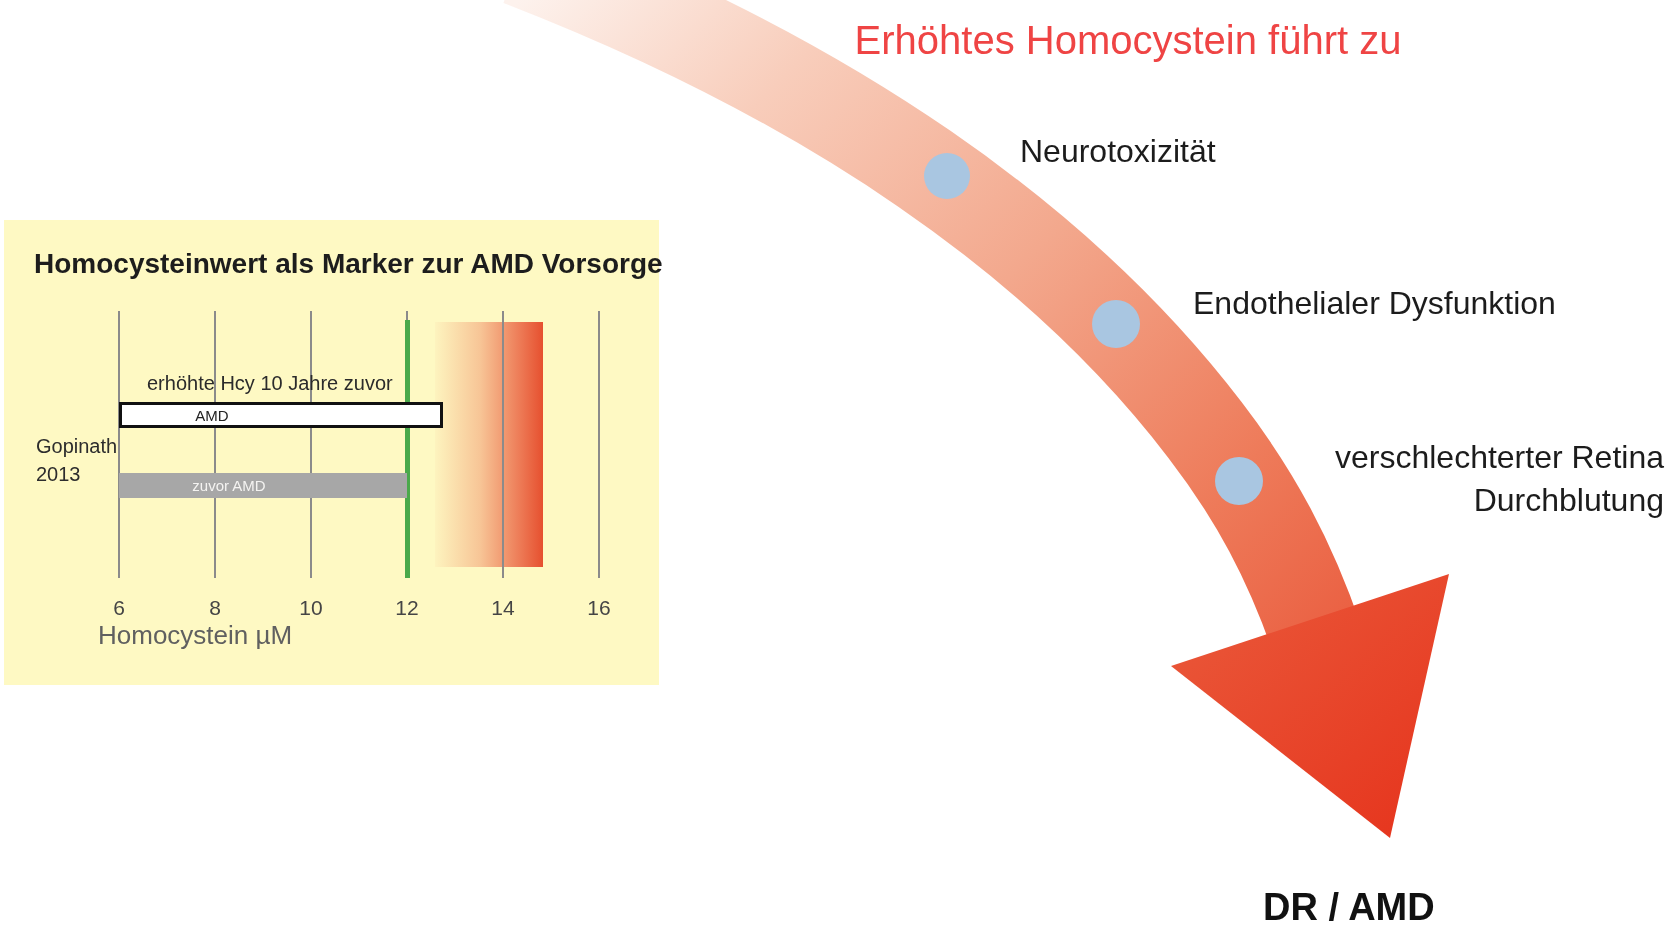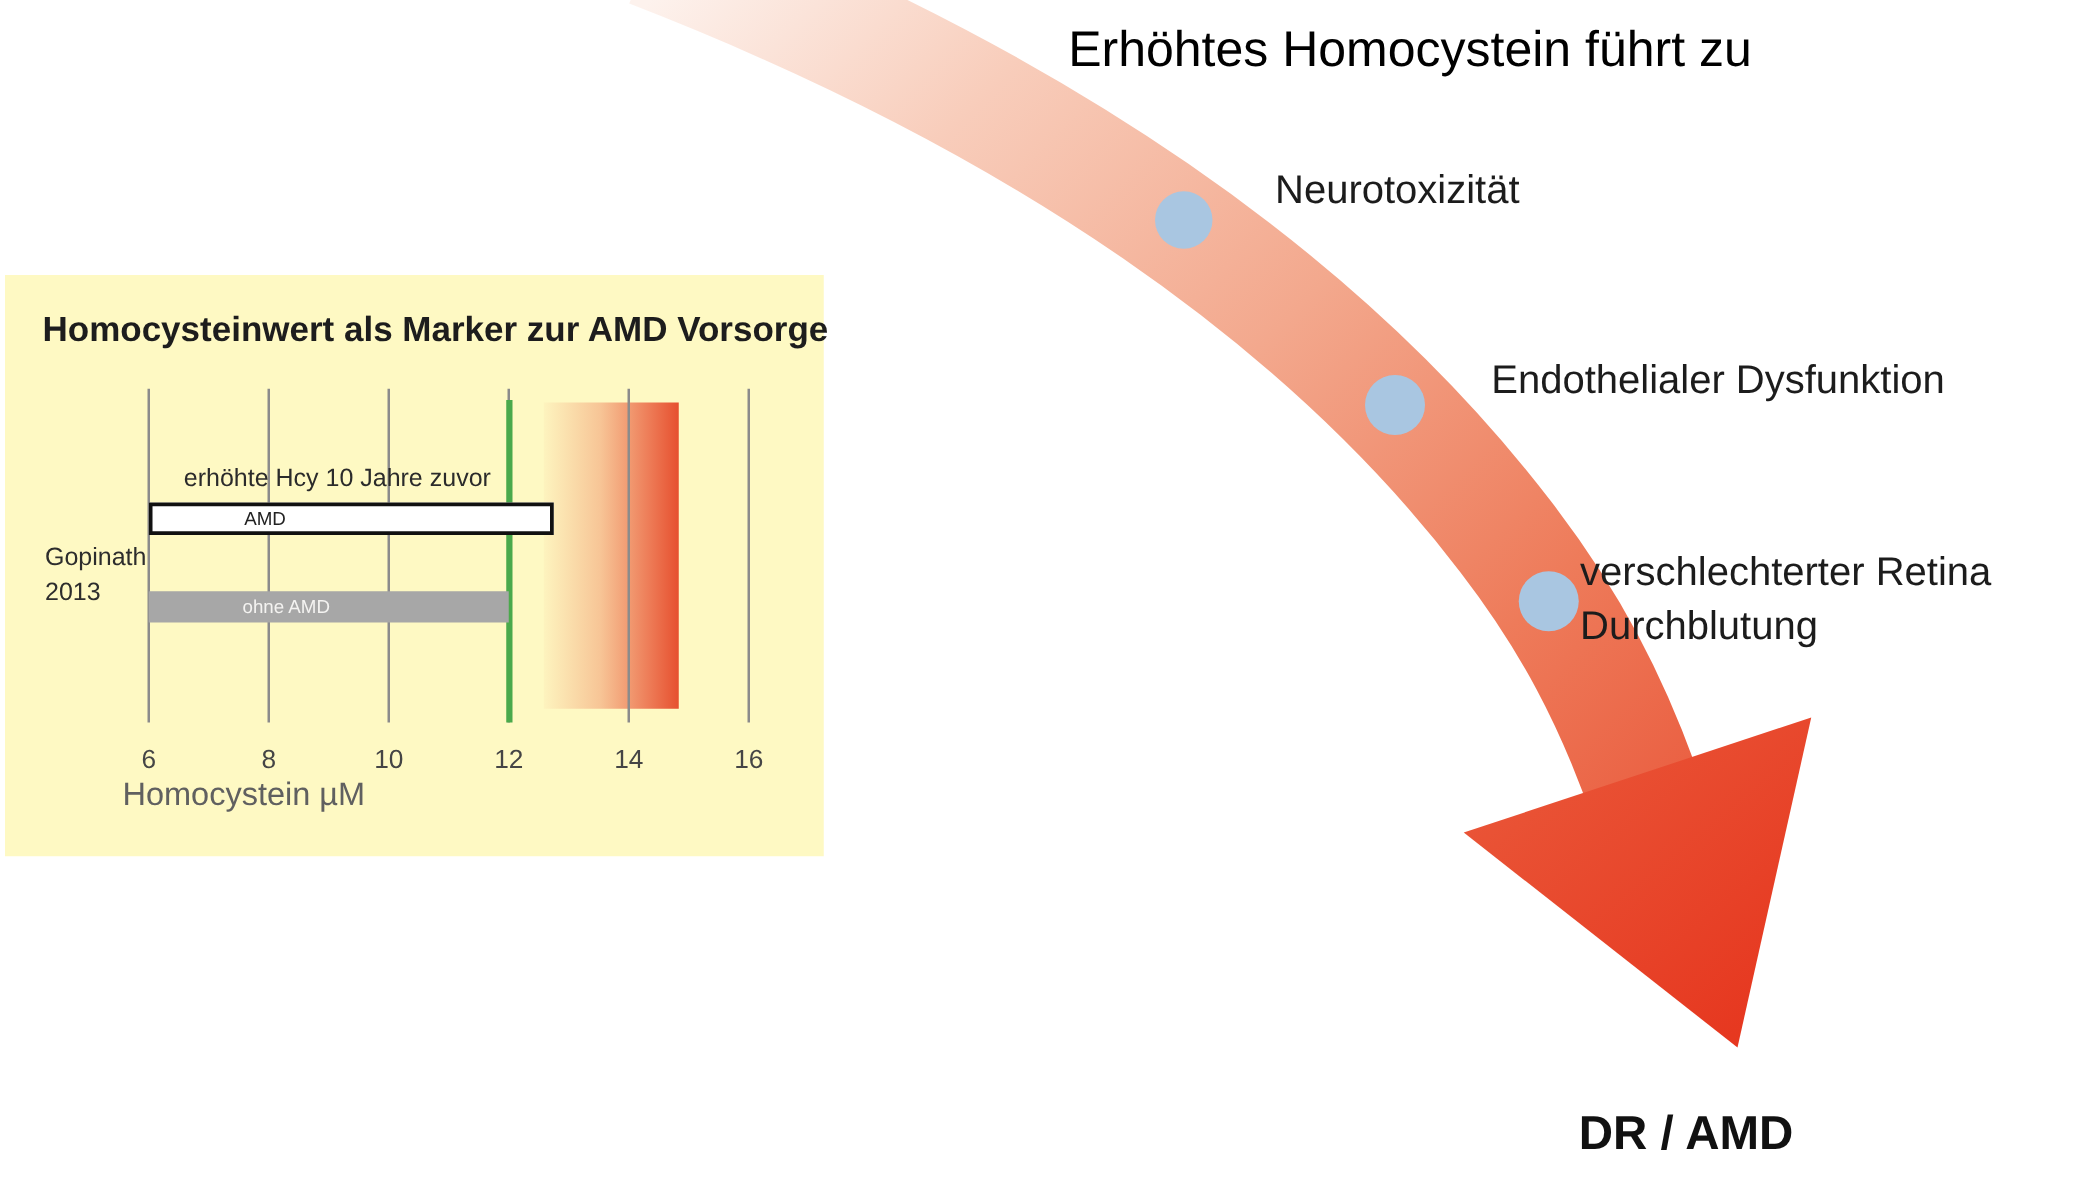--- a/index.html
+++ b/index.html
@@ -4,25 +4,25 @@
 <style>
   html,body{margin:0;padding:0;background:#ffffff;}
   #canvas{
     position:relative;width:1666px;height:943px;background:#ffffff;overflow:hidden;
     font-family:"Liberation Sans","DejaVu Sans",sans-serif;color:#222;
   }
   #arrow-svg{position:absolute;left:0;top:0;z-index:1;}
   .overlay-text{position:absolute;z-index:2;}
 
   
-  .diagram-title{left:828px;top:18px;width:600px;text-align:center;font-size:40px;color:#000000;}
+  .diagram-title{left:828px;top:18px;width:600px;text-align:center;font-size:40px;color:#ef4444;}
   .step-label{font-size:32px;color:#1c1c1c;white-space:nowrap;}
   .step-1{left:1020px;top:133px;}
   .step-2{left:1193px;top:285px;}
-  .step-3{left:1264px;top:436px;width:400px;text-align:left;line-height:43px;white-space:normal;}
+  .step-3{left:1264px;top:436px;width:400px;text-align:right;line-height:43px;white-space:normal;}
   .outcome-label{left:1263px;top:886px;width:200px;text-align:left;font-size:38px;font-weight:700;color:#111;}
 
   
   #chart-panel{
     position:absolute;left:4px;top:220px;width:655px;height:465px;
     background:#fef9c3;z-index:2;
   }
   .chart-title{position:absolute;left:30px;top:28px;font-size:28px;font-weight:600;color:#1d1d1d;white-space:nowrap;}
   .plot-area{position:absolute;left:0;top:0;width:655px;height:465px;}
   .gridline{position:absolute;top:91px;height:267px;width:2px;background:#8b8b8b;}
@@ -93,21 +93,21 @@
         <div class="tick-label" style="left: 403px;">12</div>
         <div class="gridline" style="left: 498px;"></div>
         <div class="tick-label" style="left: 499px;">14</div>
         <div class="gridline" style="left: 594px;"></div>
         <div class="tick-label" style="left: 595px;">16</div>
         <div class="threshold-line" style="left: 400.5px;"></div>
         <div class="bar bar-amd" style="left: 115px; top: 182px; width: 324px;">
           <div class="bar-label">AMD</div>
         </div>
         <div class="bar bar-ohne" style="left: 115px; top: 253px; width: 288px;">
-          <div class="bar-label">ohne AMD</div>
+          <div class="bar-label">zuvor AMD</div>
         </div>
       </div>
 
     <div class="annotation">erhöhte Hcy 10 Jahre zuvor</div>
 
     <div class="source-label">
       <span>Gopinath</span><br>
       <span>2013</span>
     </div>
 

